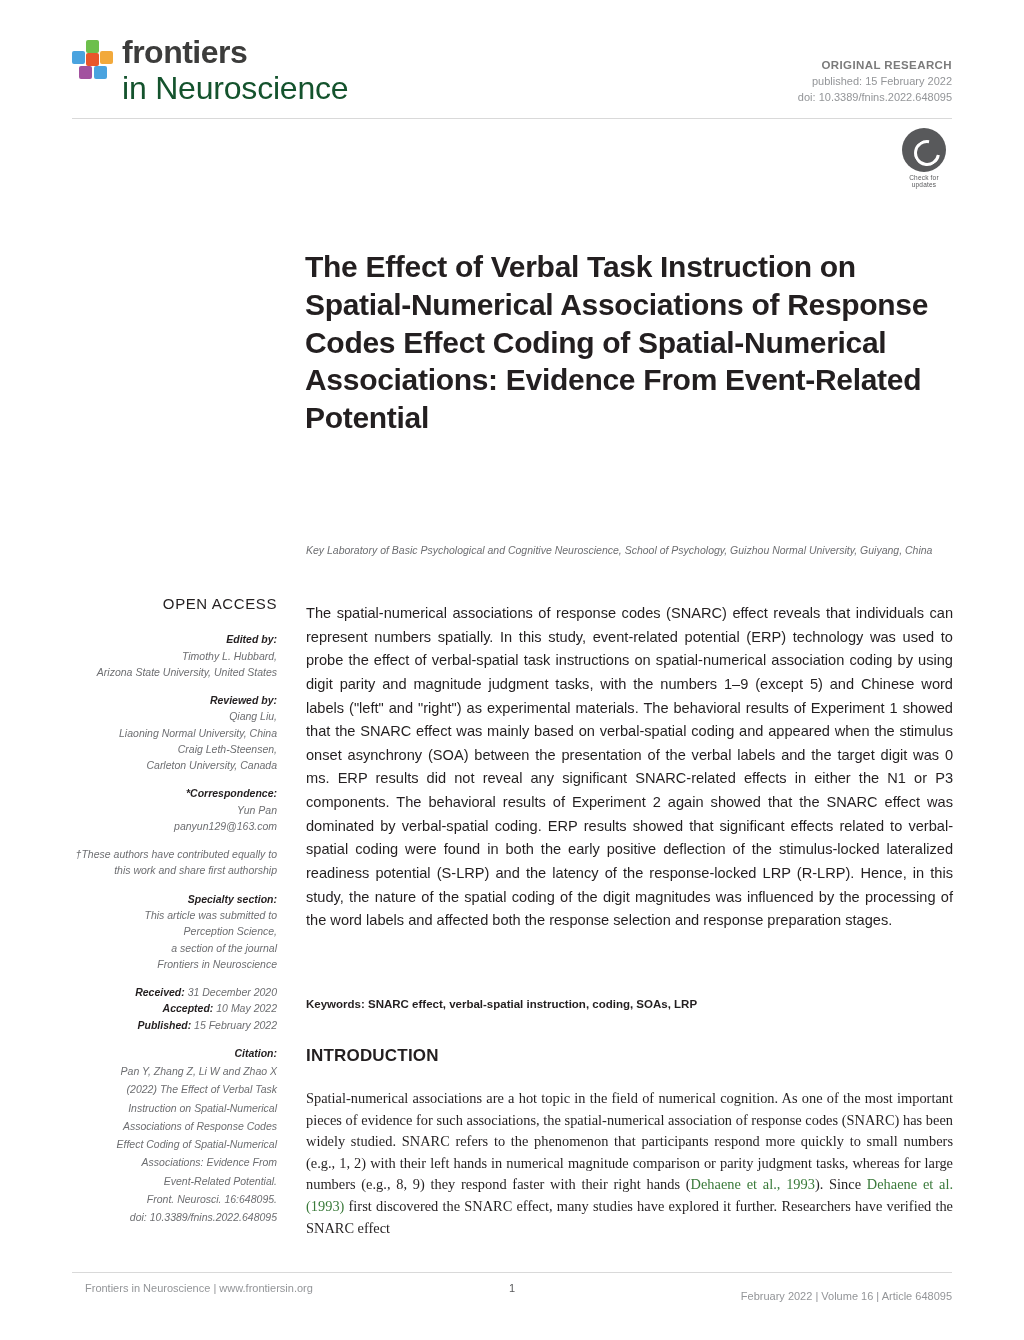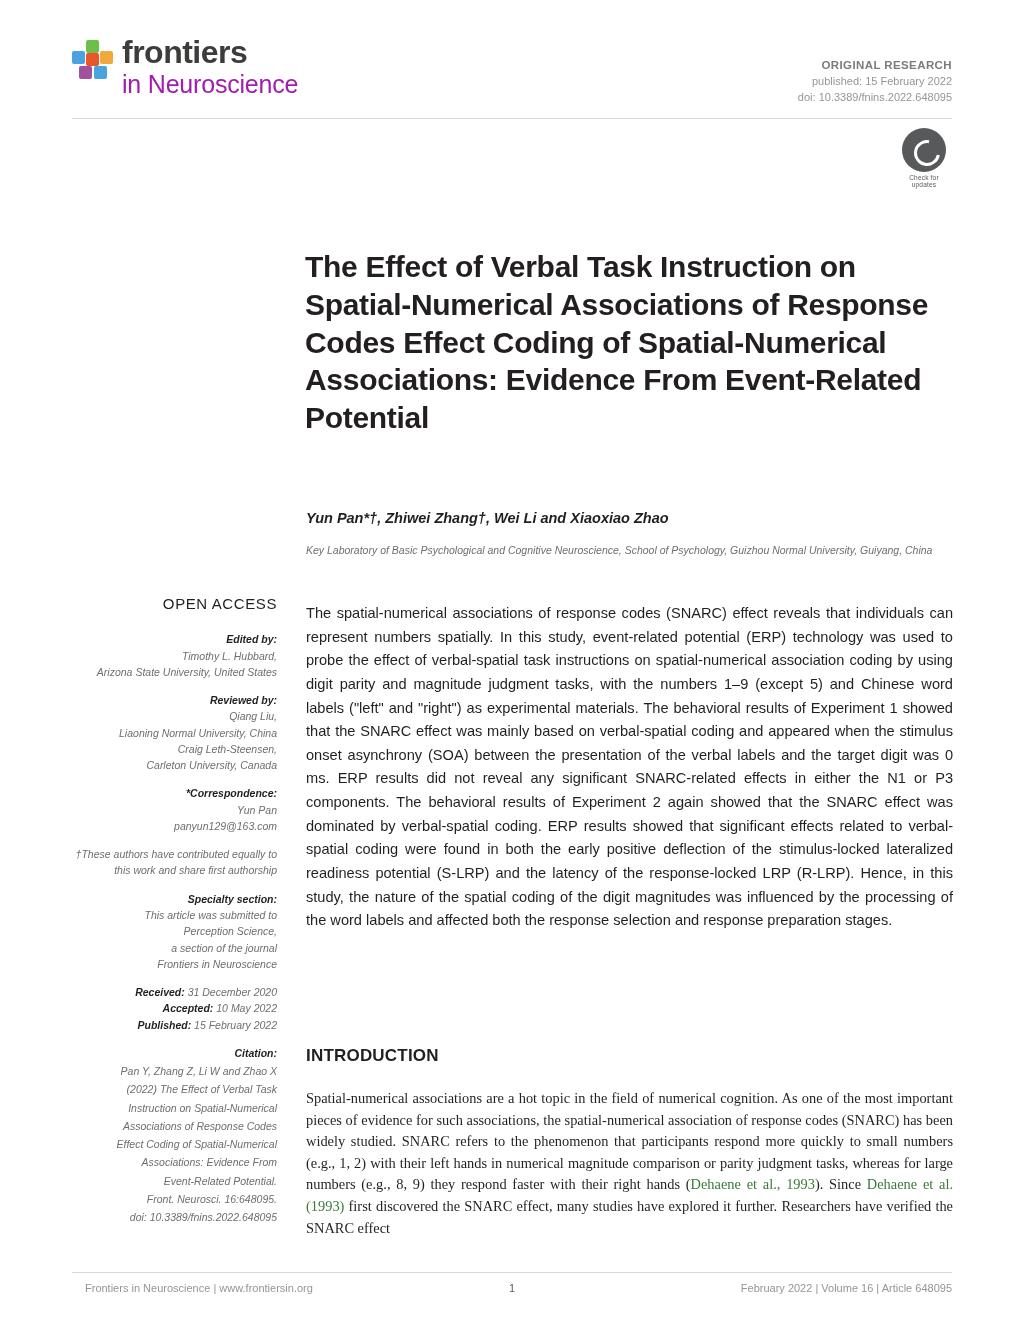--- a/index.html
+++ b/index.html
@@ -57,23 +57,23 @@
   .logo-text {
     line-height: 1;
   }
   .logo-frontiers {
     font-size: 32px;
     font-weight: 700;
     color: #3c3c3b;
     letter-spacing: -0.5px;
   }
   .logo-journal {
-    font-size: 25px;
+    font-size: 32px;
     font-weight: 400;
-    color: #a21caf;
+    color: #14532d;
     margin-top: 4px;
     letter-spacing: -0.2px;
   }
   .header-meta {
     position: absolute;
     right: 0; top: 21px;
     text-align: right;
     color: #939598;
     line-height: 1.45;
   }
@@ -232,21 +232,21 @@
   .rule-bottom { top: 1272px; }
   .footer {
     position: absolute;
     left: 72px; top: 1282px;
     width: 880px;
     font-size: 11px;
     color: #939598;
   }
   .footer .fl { position: absolute; left: 13px; top: 0; }
   .footer .fc { position: absolute; left: 0; top: 0; width: 880px; text-align: center; color: #58595b; }
-  .footer .fr { position: absolute; right: 0; top: 0; }
+  .footer .fr { position: absolute; right: 0; top: 8px; }
 </style>
 </head>
 <body>
 
 <div class="page">
 
   <div class="header">
     <div class="logo-wrap">
       <div class="logo-mark">
         <span class="lm1"></span>
@@ -269,23 +269,20 @@
   </div>
   <div class="rule rule-top"></div>
 
   <div class="crossmark">
     <div class="circle"></div>
     <div class="cm-label">Check for updates</div>
   </div>
 
   <div class="title">The Effect of Verbal Task Instruction on Spatial-Numerical Associations of Response Codes Effect Coding of Spatial-Numerical Associations: Evidence From Event-Related Potential</div>
 
-  <div class="authors">
-    <span>Yun Pan*†, Zhiwei Zhang†, Wei Li and Xiaoxiao Zhao</span>
-  </div>
   <div class="affil">Key Laboratory of Basic Psychological and Cognitive Neuroscience, School of Psychology, Guizhou Normal University, Guiyang, China</div>
 
   <div class="leftcol">
     <div class="open-access">OPEN ACCESS</div>
 
     <div class="lc-block first">
       <div class="lc-head">Edited by:</div>
       <div class="lc-line">Timothy L. Hubbard,</div>
       <div class="lc-line">Arizona State University, United States</div>
     </div>
@@ -339,20 +336,21 @@
       <div class="lc-cite">Associations of Response Codes</div>
       <div class="lc-cite">Effect Coding of Spatial-Numerical</div>
       <div class="lc-cite">Associations: Evidence From</div>
       <div class="lc-cite">Event-Related Potential.</div>
       <div class="lc-cite">Front. Neurosci. 16:648095.</div>
       <div class="lc-cite">doi: 10.3389/fnins.2022.648095</div>
     </div>
   </div>
 
   <div class="abstract">The spatial-numerical associations of response codes (SNARC) effect reveals that individuals can represent numbers spatially. In this study, event-related potential (ERP) technology was used to probe the effect of verbal-spatial task instructions on spatial-numerical association coding by using digit parity and magnitude judgment tasks, with the numbers 1–9 (except 5) and Chinese word labels ("left" and "right") as experimental materials. The behavioral results of Experiment 1 showed that the SNARC effect was mainly based on verbal-spatial coding and appeared when the stimulus onset asynchrony (SOA) between the presentation of the verbal labels and the target digit was 0 ms. ERP results did not reveal any significant SNARC-related effects in either the N1 or P3 components. The behavioral results of Experiment 2 again showed that the SNARC effect was dominated by verbal-spatial coding. ERP results showed that significant effects related to verbal-spatial coding were found in both the early positive deflection of the stimulus-locked lateralized readiness potential (S-LRP) and the latency of the response-locked LRP (R-LRP). Hence, in this study, the nature of the spatial coding of the digit magnitudes was influenced by the processing of the word labels and affected both the response selection and response preparation stages.</div>
+  <div class="keywords">Keywords: SNARC effect, verbal-spatial instruction, coding, SOAs, LRP</div>
 
   <div class="section-title">INTRODUCTION</div>
   <div class="body-text">
     <span>Spatial-numerical associations are a hot topic in the field of numerical cognition. As one of the most important pieces of evidence for such associations, the spatial-numerical association of response codes (SNARC) has been widely studied. SNARC refers to the phenomenon that participants respond more quickly to small numbers (e.g., 1, 2) with their left hands in numerical magnitude comparison or parity judgment tasks, whereas for large numbers (e.g., 8, 9) they respond faster with their right hands (</span><span class="cit">Dehaene et al., 1993</span><span>). Since </span><span class="cit">Dehaene et al. (1993)</span><span> first discovered the SNARC effect, many studies have explored it further. Researchers have verified the SNARC effect</span>
   </div>
 
   <div class="rule rule-bottom"></div>
   <div class="footer">
     <div class="fl">Frontiers in Neuroscience | www.frontiersin.org</div>
     <div class="fc">1</div>

